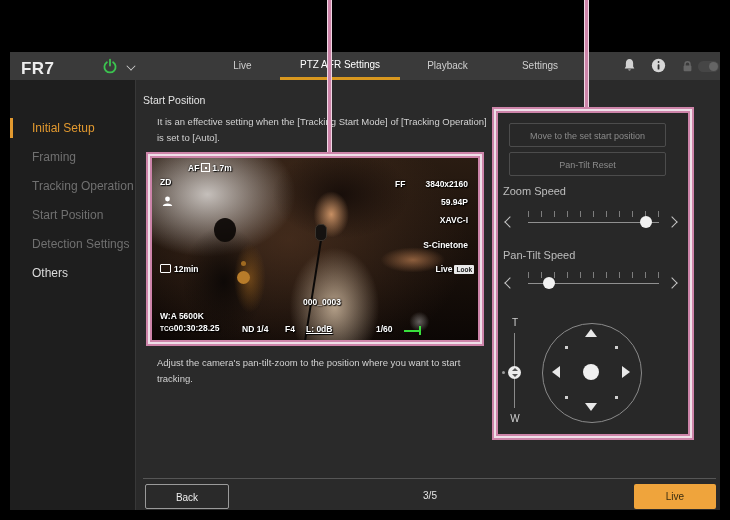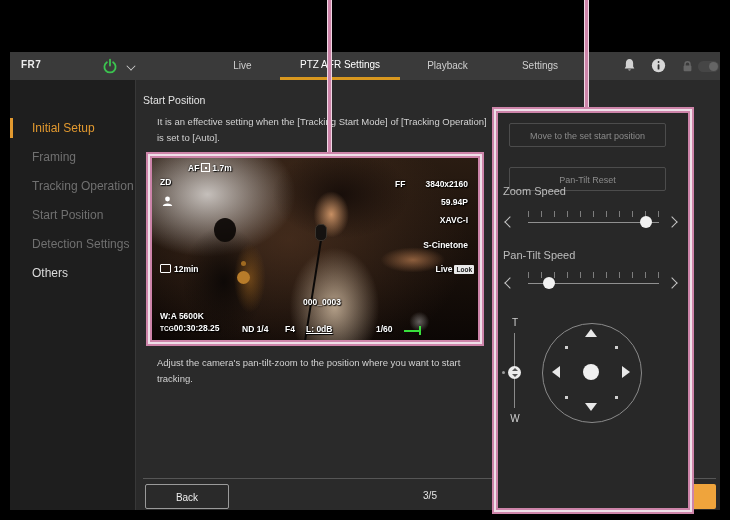--- a/index.html
+++ b/index.html
@@ -2,21 +2,21 @@
 <html><head>
 <meta charset="utf-8">
 <style>
   html,body{margin:0;padding:0;background:#000;}
   .stage{position:relative;width:730px;height:520px;background:#000;overflow:hidden;
          font-family:"Liberation Sans",sans-serif;-webkit-font-smoothing:antialiased;}
   .app{position:absolute;left:10px;top:52px;width:710px;height:458px;background:#2a2a2a;}
 
   
   .topbar{position:absolute;left:0;top:0;width:710px;height:28px;background:#3a3a3a;}
-  .brand{position:absolute;left:11px;top:7px;font-size:10px;font-weight:bold;color:#ececec;letter-spacing:.4px;}
+  .brand{position:absolute;left:11px;top:7px;font-size:17px;font-weight:bold;color:#ececec;letter-spacing:.4px;}
   .power-button{position:absolute;left:92px;top:6px;width:16px;height:16px;cursor:pointer;}
   .chevron-down{position:absolute;left:117px;top:10px;width:9px;height:9px;cursor:pointer;}
   .chevron-down::before{content:"";position:absolute;left:0;top:0;width:7px;height:7px;
      border-left:1.5px solid #d8d8d8;border-bottom:1.5px solid #d8d8d8;transform:rotate(-45deg) scale(.8);}
   .tabs{position:absolute;left:195px;top:0;height:28px;display:flex;}
   .tab{height:28px;line-height:28px;text-align:center;font-size:10px;color:#cfcfcf;box-sizing:border-box;cursor:pointer;}
   .tab:nth-child(1){width:75px}.tab:nth-child(2){width:120px}.tab:nth-child(3){width:95px}.tab:nth-child(4){width:90px}
   .tab.active{color:#fff;border-bottom:3px solid #d9981f;line-height:26px;}
   .icon-abs{position:absolute;}
   .toggle{position:absolute;left:688px;top:9px;width:21px;height:11px;background:#4a4a4a;border-radius:6px;opacity:.8;cursor:pointer;}
@@ -222,25 +222,25 @@
         <div class="ov" style="left:154px;top:166px;text-decoration:underline;">L: 0dB</div>
         <div class="ov" style="left:224px;top:166px;">1/60</div>
         <div class="focus-ind">
           <div class="h"></div>
             <div class="v"></div>
         </div>
       </div>
     </div>
   </div>
 
-  <div class="annot-box" style="left:492px;top:107px;width:202px;height:407px;">
+  <div class="annot-box" style="left:492px;top:107px;width:202px;height:333px;">
     <div class="annot-box2">
 
       <div class="panel-button" style="top:10px;">Move to the set start position</div>
-      <div class="panel-button" style="top:39px;margin-top:15px;">Pan-Tilt Reset</div>
+      <div class="panel-button" style="top:39px;">Pan-Tilt Reset</div>
 
       <div class="panel-label" style="top:72px;">Zoom Speed</div>
       <div class="slider" style="top:96px;">
         <div class="s-chev left"></div>
         <div class="s-chev right"></div>
         <div class="ticks"></div>
         <div class="track">
           <div class="thumb" style="left:90%"></div>
         </div>
       </div>

